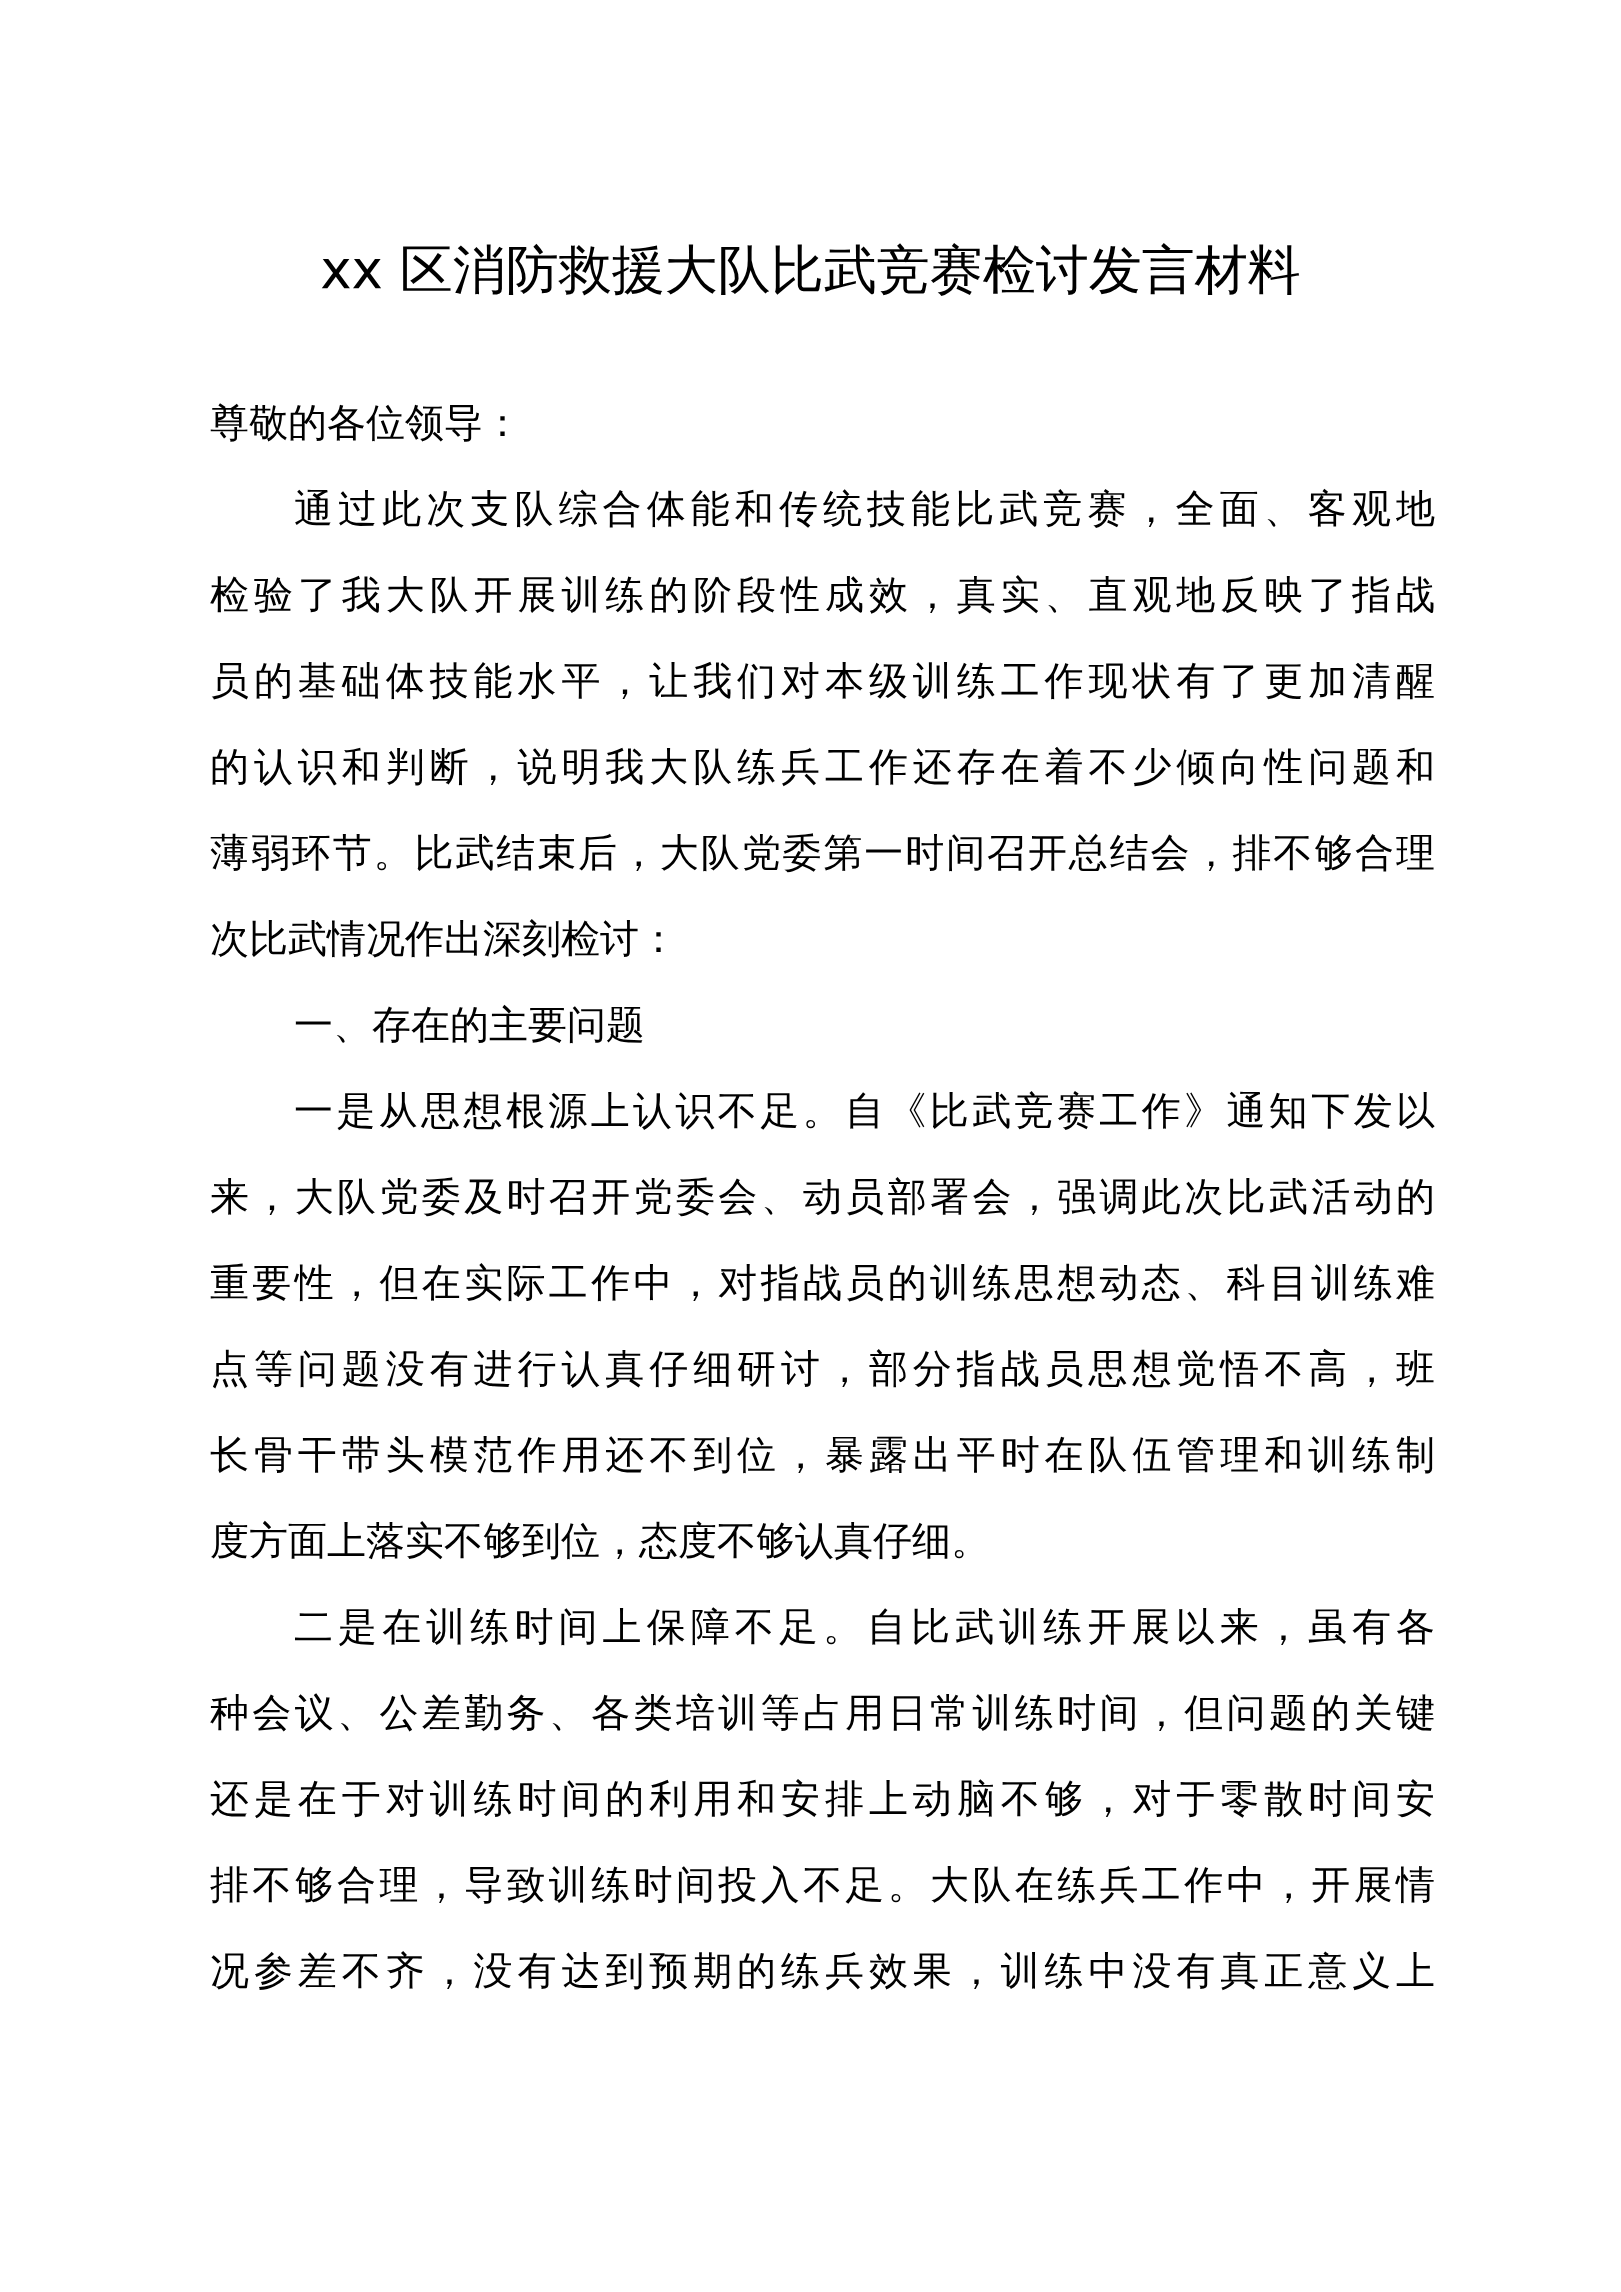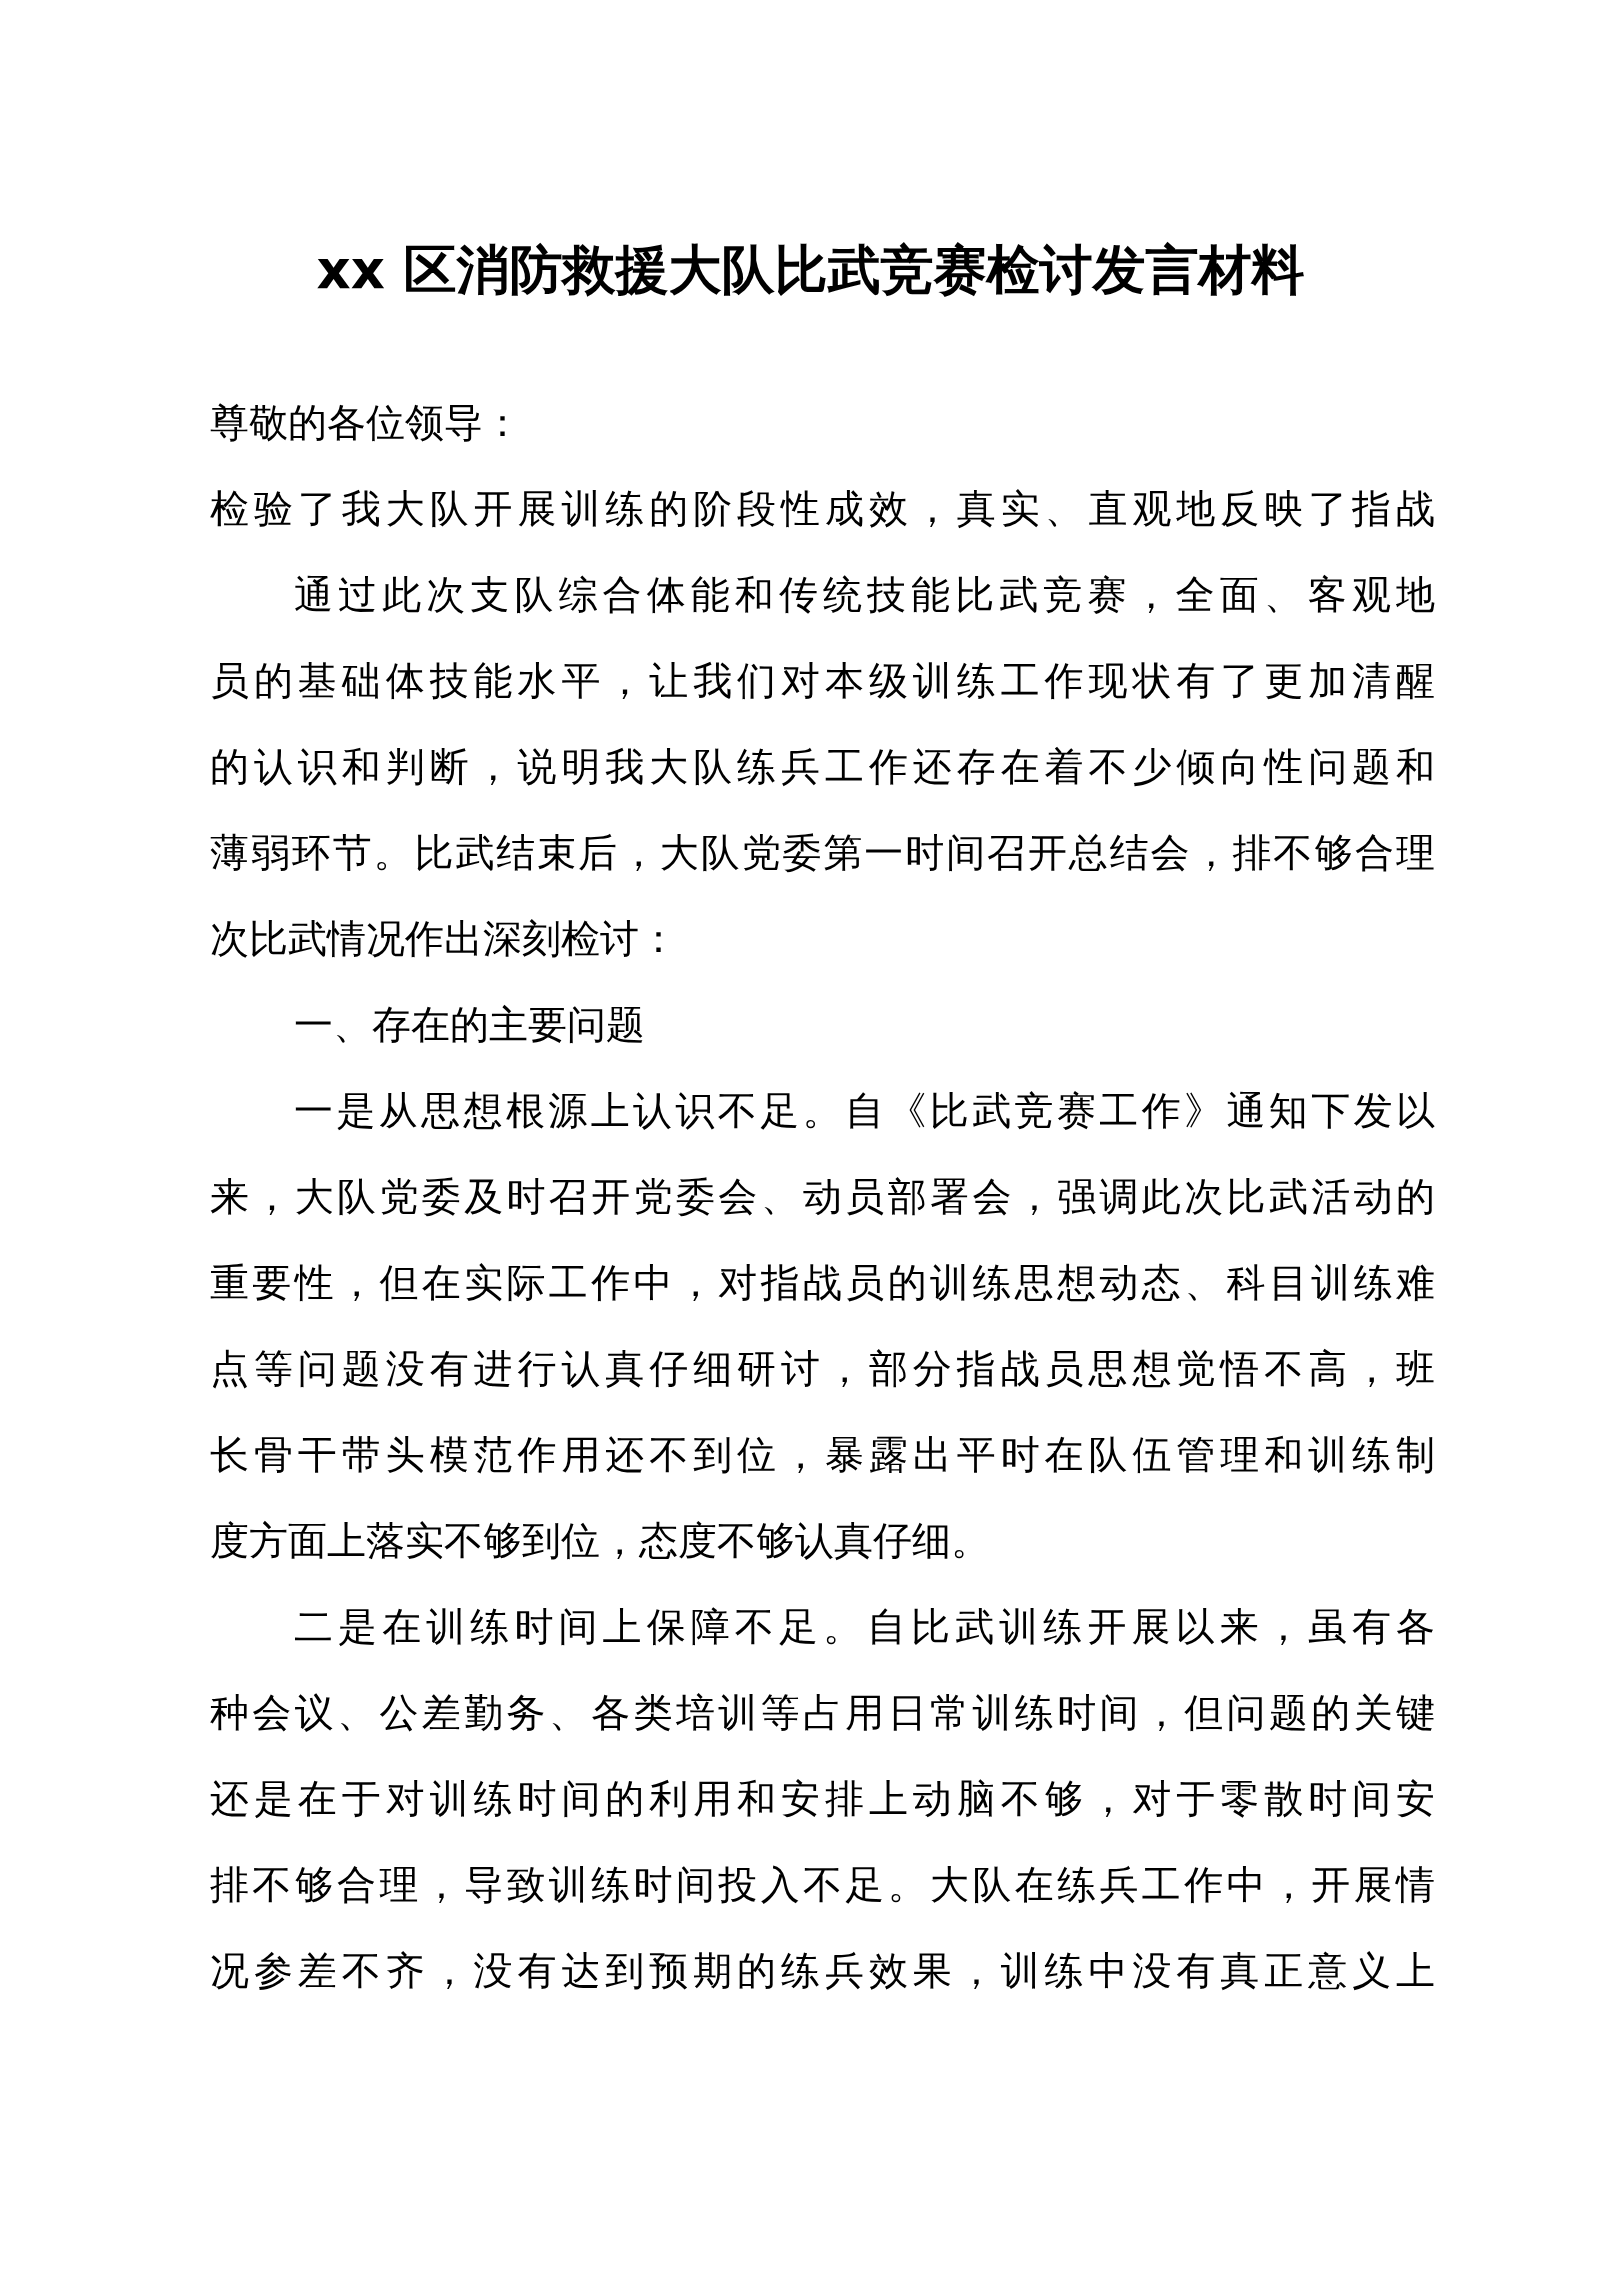--- a/index.html
+++ b/index.html
@@ -23,21 +23,21 @@
       height: 2293px;
       background: #ffffff;
     }
     .title {
       position: absolute;
       left: 0;
       top: 235px;
       width: 1621px;
       text-align: center;
       font-size: 53px;
-      font-weight: bold;
+      font-weight: normal;
       line-height: 69px;
       letter-spacing: 0px;
       white-space: nowrap;
     }
     .body {
       position: absolute;
       left: 210px;
       top: 380px;
       width: 1225px;
       font-size: 39px;
@@ -62,22 +62,22 @@
   </style>
 </head>
 <body>
 
 <div class="page">
   <div class="title">xx 区消防救援大队比武竞赛检讨发言材料</div>
 
   <div class="body">
     <span class="line last">尊敬的各位领导：</span>
 
+    <span class="line indent">通过此次支队综合体能和传统技能比武竞赛，全面、客观地</span>
     <span class="line">检验了我大队开展训练的阶段性成效，真实、直观地反映了指战</span>
-    <span class="line indent">通过此次支队综合体能和传统技能比武竞赛，全面、客观地</span>
     <span class="line">员的基础体技能水平，让我们对本级训练工作现状有了更加清醒</span>
     <span class="line">的认识和判断，说明我大队练兵工作还存在着不少倾向性问题和</span>
     <span class="line">薄弱环节。比武结束后，大队党委第一时间召开总结会，排不够合理</span>
     <span class="line last">次比武情况作出深刻检讨：</span>
 
     <span class="line indent last">一、存在的主要问题</span>
 
     <span class="line indent">一是从思想根源上认识不足。自《比武竞赛工作》通知下发以</span>
     <span class="line">来，大队党委及时召开党委会、动员部署会，强调此次比武活动的</span>
     <span class="line">重要性，但在实际工作中，对指战员的训练思想动态、科目训练难</span>

